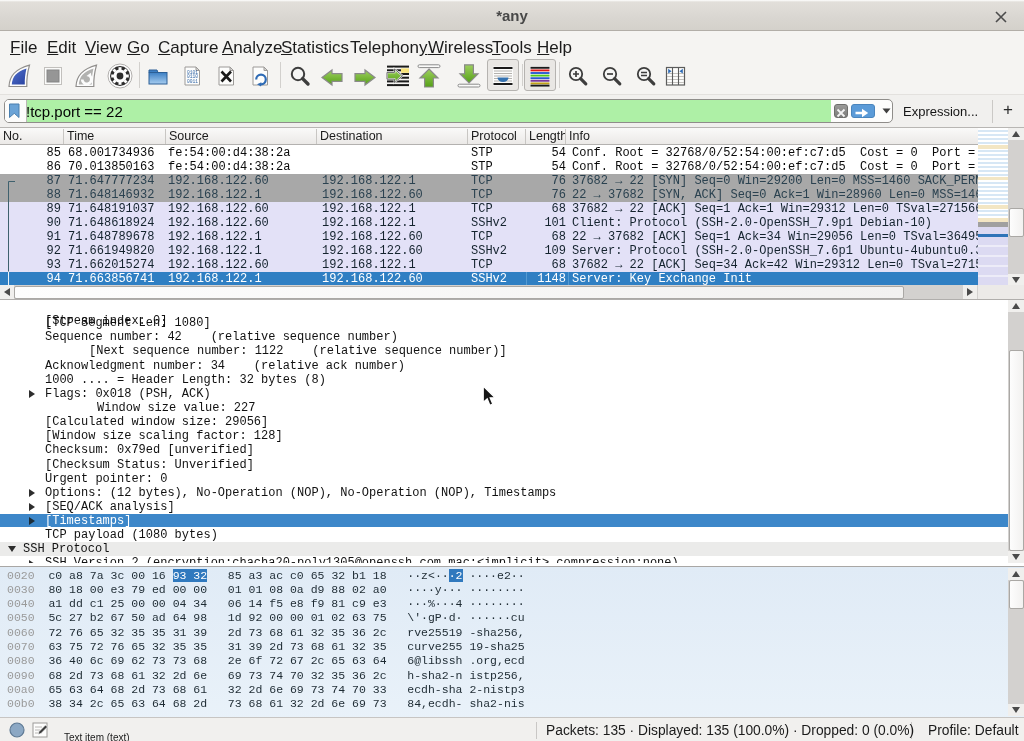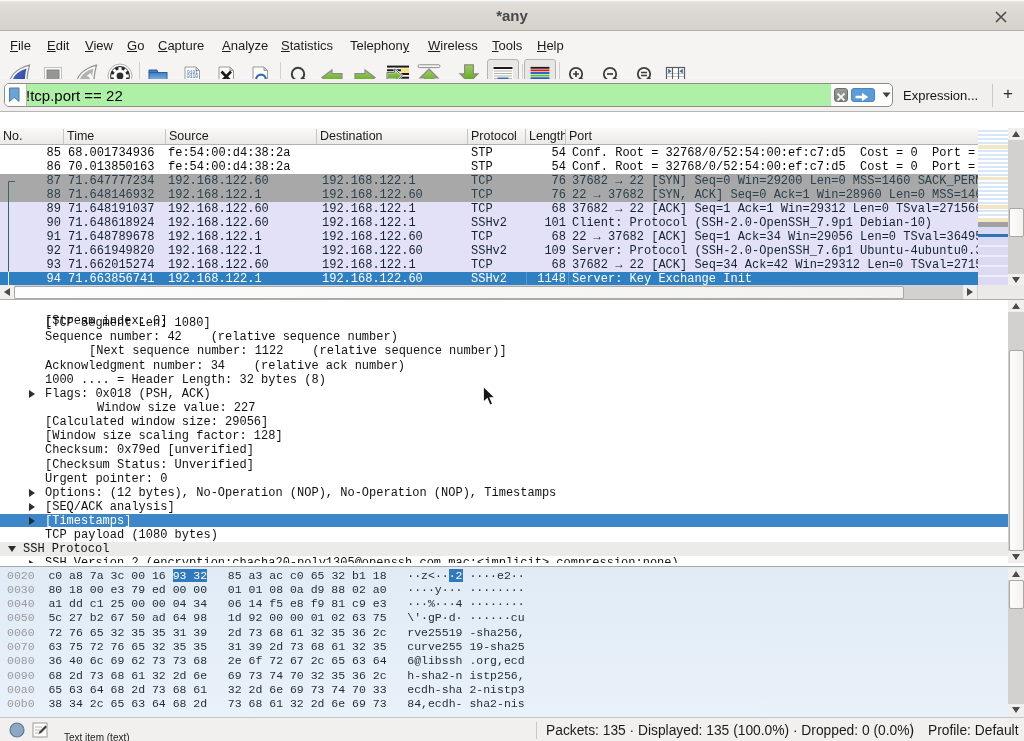--- a/index.html
+++ b/index.html
@@ -1,28 +1,28 @@
 <!DOCTYPE html>
 <html><head><meta charset="utf-8"><style>
 *{margin:0;padding:0;box-sizing:border-box;}
 html,body{width:1024px;height:741px;overflow:hidden;}
 body{font-family:"Liberation Sans",sans-serif;position:relative;background:#fff;}
 .abs{position:absolute;}
 
 #titlebar{left:0;top:0;width:1024px;height:31px;background:linear-gradient(#ffffff 0,#e2dfda 2px,#d9d6d1 60%,#d4d1cb 100%);border-bottom:1px solid #b2aea8;}
 #title{left:0;top:7px;width:1024px;text-align:center;font-weight:bold;font-size:15px;color:#484848;}
 
-#menubar{left:0;top:31px;width:1024px;height:26px;background:#f5f4f2;font-size:13px;color:#1c1c1c;}
+#menubar{left:0;top:31px;width:1024px;height:26px;background:#f5f4f2;font-size:17px;color:#1c1c1c;}
 #menubar span.mi{position:absolute;top:7px;}
 
 #toolbar{left:0;top:57px;width:1024px;height:38px;background:#f5f4f2;border-bottom:1px solid #e3e1de;}
 .tbsep{position:absolute;top:5px;width:1px;height:26px;background:#d2d0cd;}
 .tbtn{position:absolute;top:2px;width:32px;height:32px;background:#e9e7e4;border:1px solid #b5b3b0;border-radius:3px;}
 
-#filterbar{left:0;top:79px;width:1024px;height:33px;background:#f1f0ee;border-bottom:1px solid #b8b6b3;}
+#filterbar{left:0;top:95px;width:1024px;height:33px;background:#f1f0ee;border-bottom:1px solid #b8b6b3;}
 #finput{left:4px;top:4px;width:889px;height:24px;background:#fdfdfc;border:1px solid #8f8d8a;border-radius:5px;overflow:hidden;}
 #fbook{left:0;top:0;width:22px;height:22px;background:#fcfcfb;border-right:1px solid #bbb9b6;border-radius:3px 0 0 3px;}
 #ftext{left:21px;top:3px;font-size:15px;color:#050505;}
 #fexpr{left:903px;top:9px;font-size:13px;color:#161616;}
 #fsep2{left:992px;top:5px;width:1px;height:23px;background:#cbc9c6;}
 #fplus{left:1003px;top:5px;font-size:17px;color:#2a2a2a;}
 
 #phdr{left:0;top:128px;width:1024px;height:17px;background:linear-gradient(#fafaf9,#ebe9e7);border-bottom:1px solid #b3b1af;font-size:12.5px;color:#1b1b1b;}
 #phdr .hc{position:absolute;top:1px;height:15px;border-right:1px solid #c8c6c3;padding:0 0 0 3px;overflow:hidden;white-space:nowrap;}
 .prow{position:absolute;left:0;width:978px;height:14px;font-size:12px;line-height:14px;white-space:pre;overflow:hidden;font-family:"Liberation Mono",monospace;}
@@ -252,21 +252,21 @@
 <div class="abs" id="fsep2"></div>
 <div class="abs" id="fplus">+</div>
 </div>
 <div class="abs" id="phdr">
 <div class="hc" style="left:0;width:64px;">No.</div>
 <div class="hc" style="left:64px;width:102px;">Time</div>
 <div class="hc" style="left:166px;width:151px;">Source</div>
 <div class="hc" style="left:317px;width:151px;">Destination</div>
 <div class="hc" style="left:468px;width:58px;">Protocol</div>
 <div class="hc" style="left:526px;width:40px;">Length</div>
-<div class="hc" style="left:566px;width:412px;border-right:none;">Port</div>
+<div class="hc" style="left:566px;width:412px;border-right:none;">Info</div>
 </div>
 <div class="abs" id="plist" style="left:0;top:145px;width:978px;height:141px;background:#fff;">
 <div class="prow" style="top:0.5px;background:#fff;color:#0a0a0a;"><span class="cno">85</span><span class="ctime">68.001734936</span><span class="csrc">fe:54:00:d4:38:2a</span><span class="cdst"></span><span class="cpro">STP</span><span class="clen">54</span><span class="cinfo">Conf. Root = 32768/0/52:54:00:ef:c7:d5  Cost = 0  Port = 0x</span></div>
 <div class="prow" style="top:14.5px;background:#fff;color:#0a0a0a;"><span class="cno">86</span><span class="ctime">70.013850163</span><span class="csrc">fe:54:00:d4:38:2a</span><span class="cdst"></span><span class="cpro">STP</span><span class="clen">54</span><span class="cinfo">Conf. Root = 32768/0/52:54:00:ef:c7:d5  Cost = 0  Port = 0x</span></div>
 <div class="prow" style="top:28.5px;background:#a8a8a8;color:#2b4250;"><span class="cno">87</span><span class="ctime">71.647777234</span><span class="csrc">192.168.122.60</span><span class="cdst">192.168.122.1</span><span class="cpro">TCP</span><span class="clen">76</span><span class="cinfo">37682 → 22 [SYN] Seq=0 Win=29200 Len=0 MSS=1460 SACK_PERM</span></div>
 <div class="prow" style="top:42.5px;background:#a8a8a8;color:#2b4250;"><span class="cno">88</span><span class="ctime">71.648146932</span><span class="csrc">192.168.122.1</span><span class="cdst">192.168.122.60</span><span class="cpro">TCP</span><span class="clen">76</span><span class="cinfo">22 → 37682 [SYN, ACK] Seq=0 Ack=1 Win=28960 Len=0 MSS=146</span></div>
 <div class="prow" style="top:56.5px;background:#e3e1f7;color:#14232e;"><span class="cno">89</span><span class="ctime">71.648191037</span><span class="csrc">192.168.122.60</span><span class="cdst">192.168.122.1</span><span class="cpro">TCP</span><span class="clen">68</span><span class="cinfo">37682 → 22 [ACK] Seq=1 Ack=1 Win=29312 Len=0 TSval=271566</span></div>
 <div class="prow" style="top:70.5px;background:#e3e1f7;color:#14232e;"><span class="cno">90</span><span class="ctime">71.648618924</span><span class="csrc">192.168.122.60</span><span class="cdst">192.168.122.1</span><span class="cpro">SSHv2</span><span class="clen">101</span><span class="cinfo">Client: Protocol (SSH-2.0-OpenSSH_7.9p1 Debian-10)</span></div>
 <div class="prow" style="top:84.5px;background:#e3e1f7;color:#14232e;"><span class="cno">91</span><span class="ctime">71.648789678</span><span class="csrc">192.168.122.1</span><span class="cdst">192.168.122.60</span><span class="cpro">TCP</span><span class="clen">68</span><span class="cinfo">22 → 37682 [ACK] Seq=1 Ack=34 Win=29056 Len=0 TSval=36495</span></div>
 <div class="prow" style="top:98.5px;background:#e3e1f7;color:#14232e;"><span class="cno">92</span><span class="ctime">71.661949820</span><span class="csrc">192.168.122.1</span><span class="cdst">192.168.122.60</span><span class="cpro">SSHv2</span><span class="clen">109</span><span class="cinfo">Server: Protocol (SSH-2.0-OpenSSH_7.6p1 Ubuntu-4ubuntu0.3</span></div>

